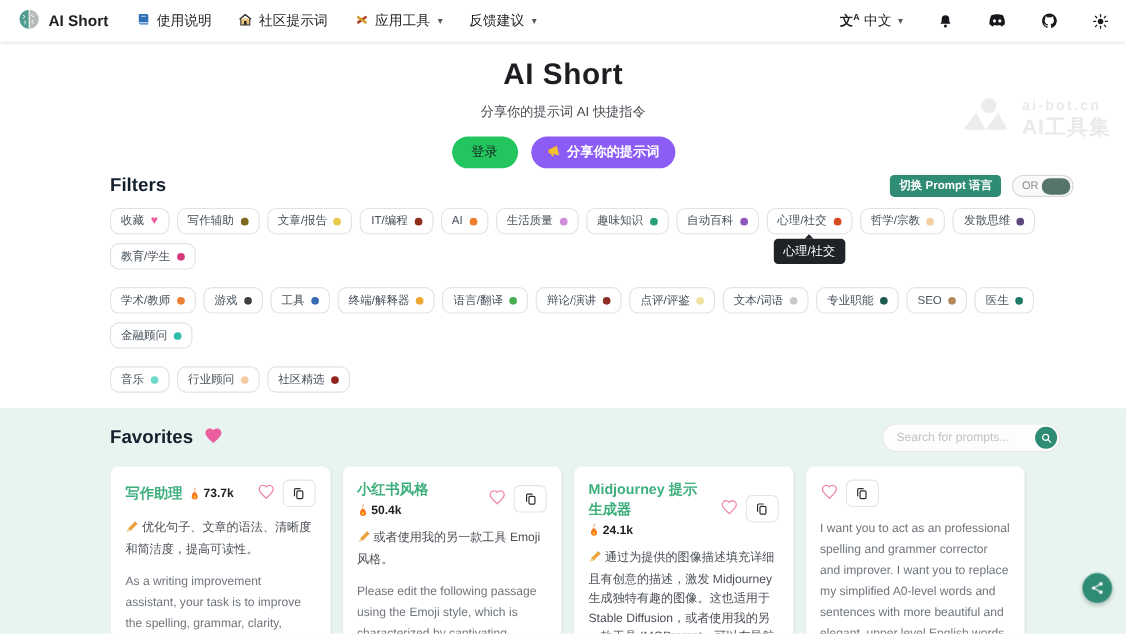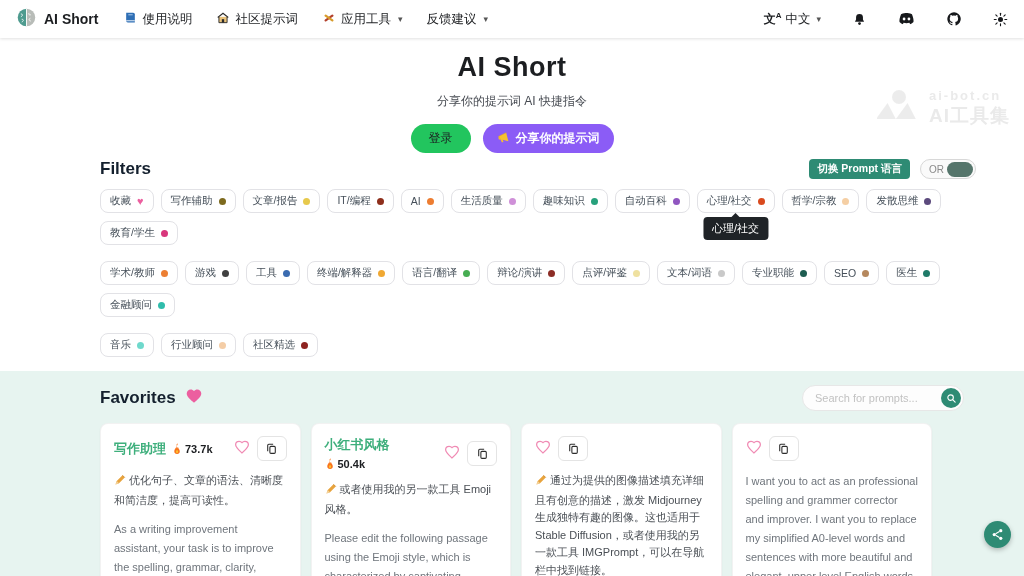--- a/index.html
+++ b/index.html
@@ -428,20 +428,30 @@
       <p class="card-desc"><span class="pen-ico"><svg width="12" height="12" viewBox="0 0 24 24">
               <path d="M3 21l2.5-7L17 2.5 21.5 7 10 18.5z" fill="#e8a33d"></path>
               <path d="M17 2.5 21.5 7" stroke="#c77f1d" stroke-width="1.5"></path>
               <path d="M3 21l2.5-7 4.5 4.5z" fill="#f3d29a"></path>
             </svg></span><span>或者使用我的另一款工具 Emoji 风格。</span></p>
       <p class="card-body">Please edit the following passage using the Emoji style, which is characterized by captivating headlines, the inclusion of emoticons in each paragraph, and the addition of relevant tags at the end. Be sure to maintain the original meaning of the text. The entire conversation and instructions should be provided in Chinese. Please begin by editing the following text: 小红书内容</p>
     </article>
 
     <article class="card">
       <div class="card-head">
+        <div class="card-head-left">
+          <span class="card-title">Midjourney 提示生成器</span>
+          <span class="hotness">
+            <svg width="11" height="13" viewBox="0 0 24 28">
+                <path d="M13 1c.8 4-2.8 6-2.8 10.2 0 1 .3 1.9.8 2.6.2-1.7 1-2.6 2.2-3 .1 2 .8 3 1.9 4.4 1 1.3 1.9 2.8 1.9 4.8a6 6 0 0 1-12 0c0-2.6 1.2-4.6 2.6-6.6C9.2 11.2 11.4 8 10 4c1.4.3 2.3 1 3-3z" fill="#f9741c"></path>
+                <ellipse cx="11" cy="21" rx="2.4" ry="3" fill="#fbc02d"></ellipse>
+              </svg>
+            <span>24.1k</span>
+          </span>
+        </div>
         <div class="card-actions">
           <button class="heart-btn">
             <svg width="16" height="14" viewBox="0 0 24 22">
                 <path d="M12 20.35l-1.45-1.32C5.4 14.36 2 11.28 2 7.5 2 4.42 4.42 2 7.5 2c1.74 0 3.41.81 4.5 2.09C13.09 2.81 14.76 2 16.5 2 19.58 2 22 4.42 22 7.5c0 3.78-3.4 6.86-8.55 11.54L12 20.35z" fill="none" stroke="#f08bb4" stroke-width="2"></path>
               </svg>
           </button>
           <button class="copy-btn">
             <svg width="13" height="13" viewBox="0 0 24 24">
                 <rect x="9" y="8" width="10" height="13" rx="2" fill="none" stroke="#2c2c2c" stroke-width="2"></rect>
                 <path d="M15 4H7a2 2 0 0 0-2 2v11" fill="none" stroke="#2c2c2c" stroke-width="2"></path>

